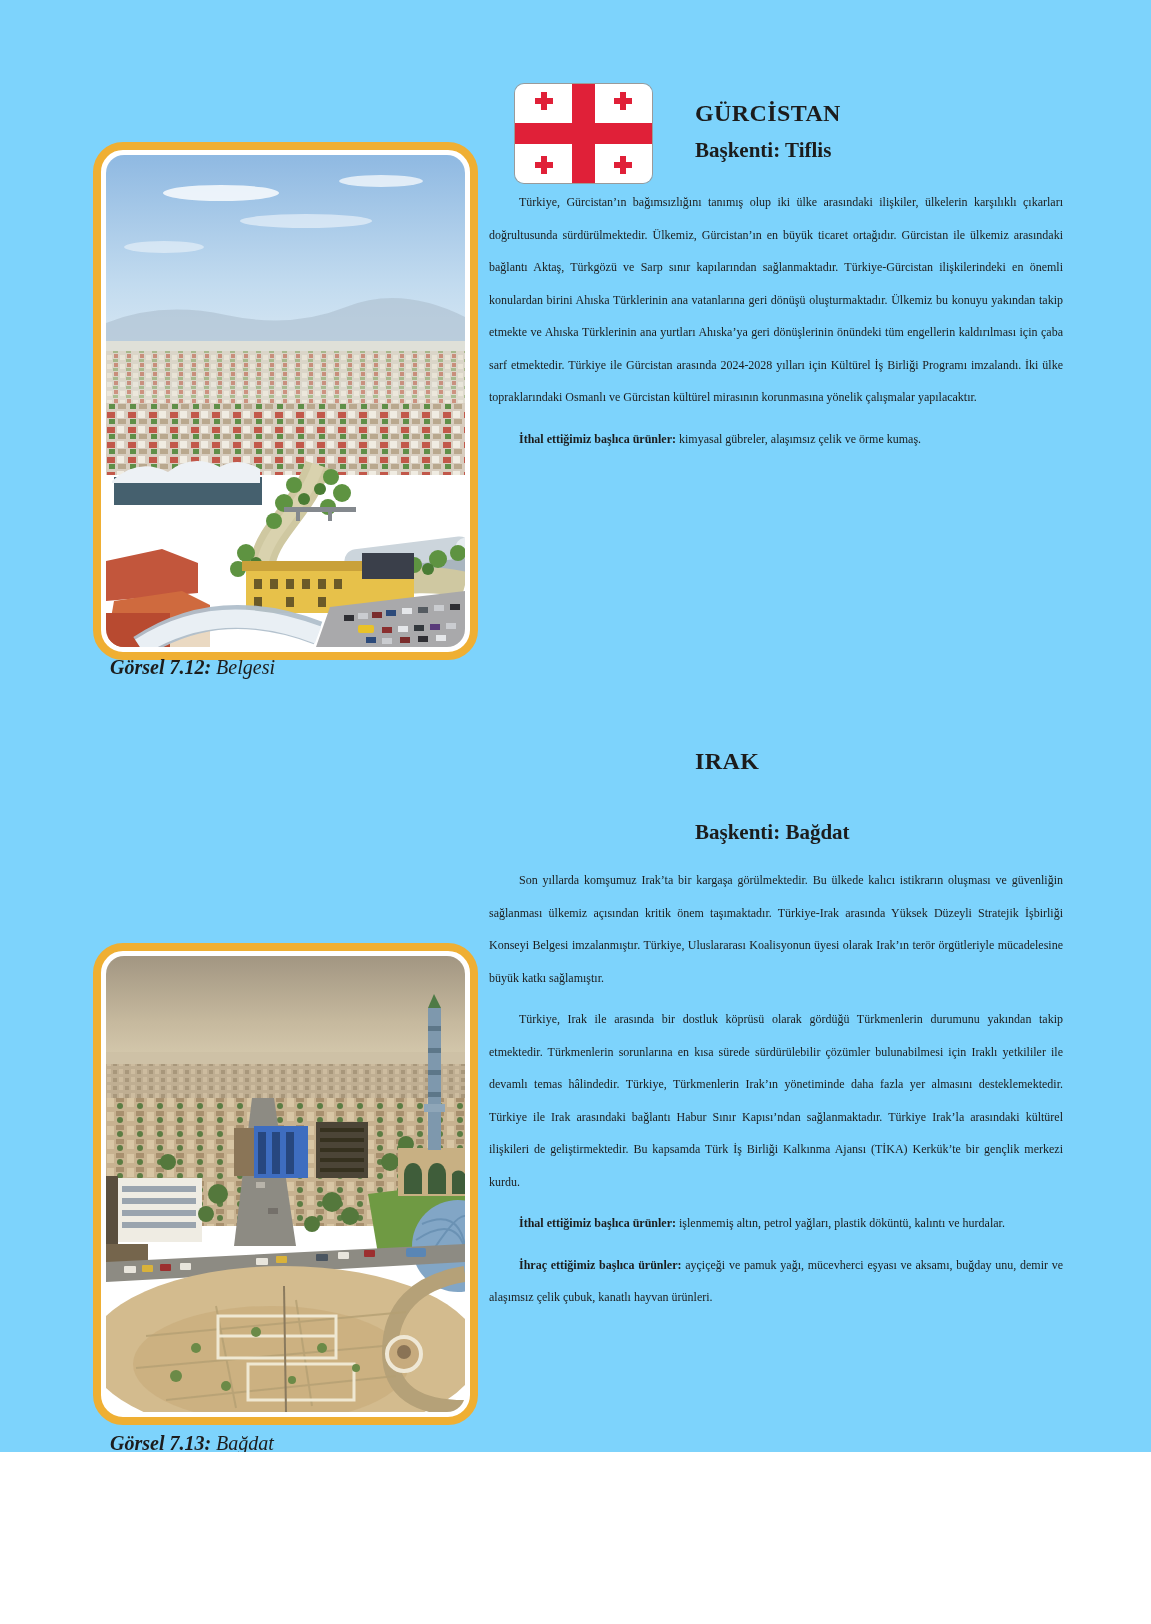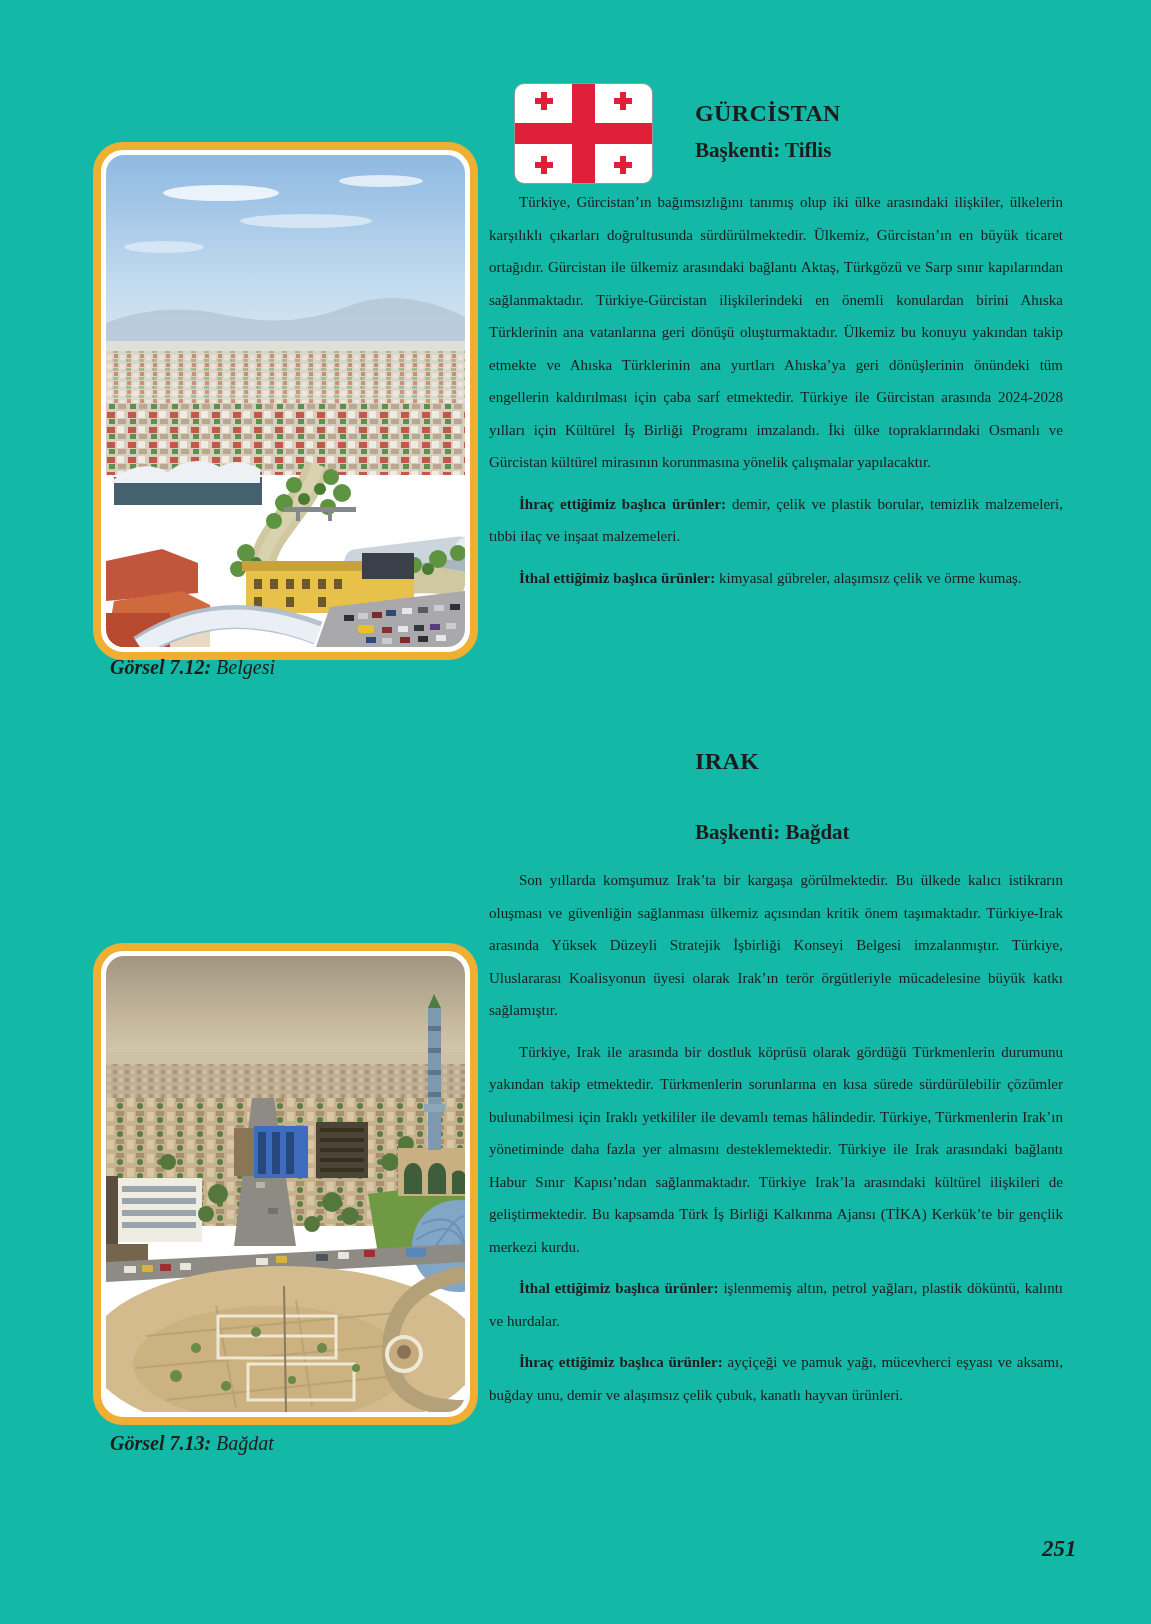--- a/index.html
+++ b/index.html
@@ -1,19 +1,19 @@
 <!DOCTYPE html>
 <html lang="tr"><head>
 <meta charset="utf-8">
 <style>
   html,body{margin:0;padding:0;background:#ffffff;}
   .page{
     position:relative;
-    width:1151px;height:1624px;
-    background:#14b8a6;
+    width:1151px;height:1452px;
+    background:#7dd3fc;
     font-family:"Liberation Serif","DejaVu Serif",serif;
     color:#1c1c1c;
     overflow:hidden;
   }
   
   .photo-frame{
     position:absolute;
     box-sizing:border-box;
     border:8px solid #EFAF33;
     border-radius:30px;
@@ -44,21 +44,21 @@
   }
   .capital-line{
     position:absolute;
     font-weight:bold;
     font-size:21px;
   }
   
   .text-col{
     position:absolute;
     width:574px;
-    font-size:15px;
+    font-size:12px;
     line-height:32.5px;
     text-align:justify;
   }
   .text-col p{
     margin:0 0 9px 0;
     text-indent:30px;
   }
   .text-col p:last-child{margin-bottom:0;}
   .lead{font-weight:bold;}
   .page-number{
@@ -213,21 +213,20 @@
         <rect x="330" y="480" width="10" height="6" fill="#e5e7ea"></rect>
       </g>
     </svg>
   </div>
   <div class="fig-caption" style="left:110px;top:656px;">
     <b>Görsel 7.12:</b><span> Belgesi</span>
   </div>
 
   <div class="text-col" style="left:489px;top:186px;">
     <p>Türkiye, Gürcistan’ın bağımsızlığını tanımış olup iki ülke arasındaki ilişkiler, ülkelerin karşılıklı çıkarları doğrultusunda sürdürülmektedir. Ülkemiz, Gürcistan’ın en büyük ticaret ortağıdır. Gürcistan ile ülkemiz arasındaki bağlantı Aktaş, Türkgözü ve Sarp sınır kapılarından sağlanmaktadır. Türkiye-Gürcistan ilişkilerindeki en önemli konulardan birini Ahıska Türklerinin ana vatanlarına geri dönüşü oluşturmaktadır. Ülkemiz bu konuyu yakından takip etmekte ve Ahıska Türklerinin ana yurtları Ahıska’ya geri dönüşlerinin önündeki tüm engellerin kaldırılması için çaba sarf etmektedir. Türkiye ile Gürcistan arasında 2024-2028 yılları için Kültürel İş Birliği Programı imzalandı. İki ülke topraklarındaki Osmanlı ve Gürcistan kültürel mirasının korunmasına yönelik çalışmalar yapılacaktır.</p>
-    <p><span class="lead">İhraç ettiğimiz başlıca ürünler:</span><span> demir, çelik ve plastik borular, temizlik malzemeleri, tıbbi ilaç ve inşaat malzemeleri.</span></p>
     <p><span class="lead">İthal ettiğimiz başlıca ürünler:</span><span> kimyasal gübreler, alaşımsız çelik ve örme kumaş.</span></p>
   </div>
 
   <div class="country-title" style="left:695px;top:748px;">IRAK</div>
   <div class="capital-line" style="left:695px;top:820px;">Başkenti: Bağdat</div>
 
   <div class="photo-frame" style="left:93px;top:943px;width:385px;height:482px;">
     <svg width="359" height="456" viewBox="0 0 359 456" preserveAspectRatio="none">
       <defs>
         <linearGradient id="bSky" x1="0" y1="0" x2="0" y2="1">

